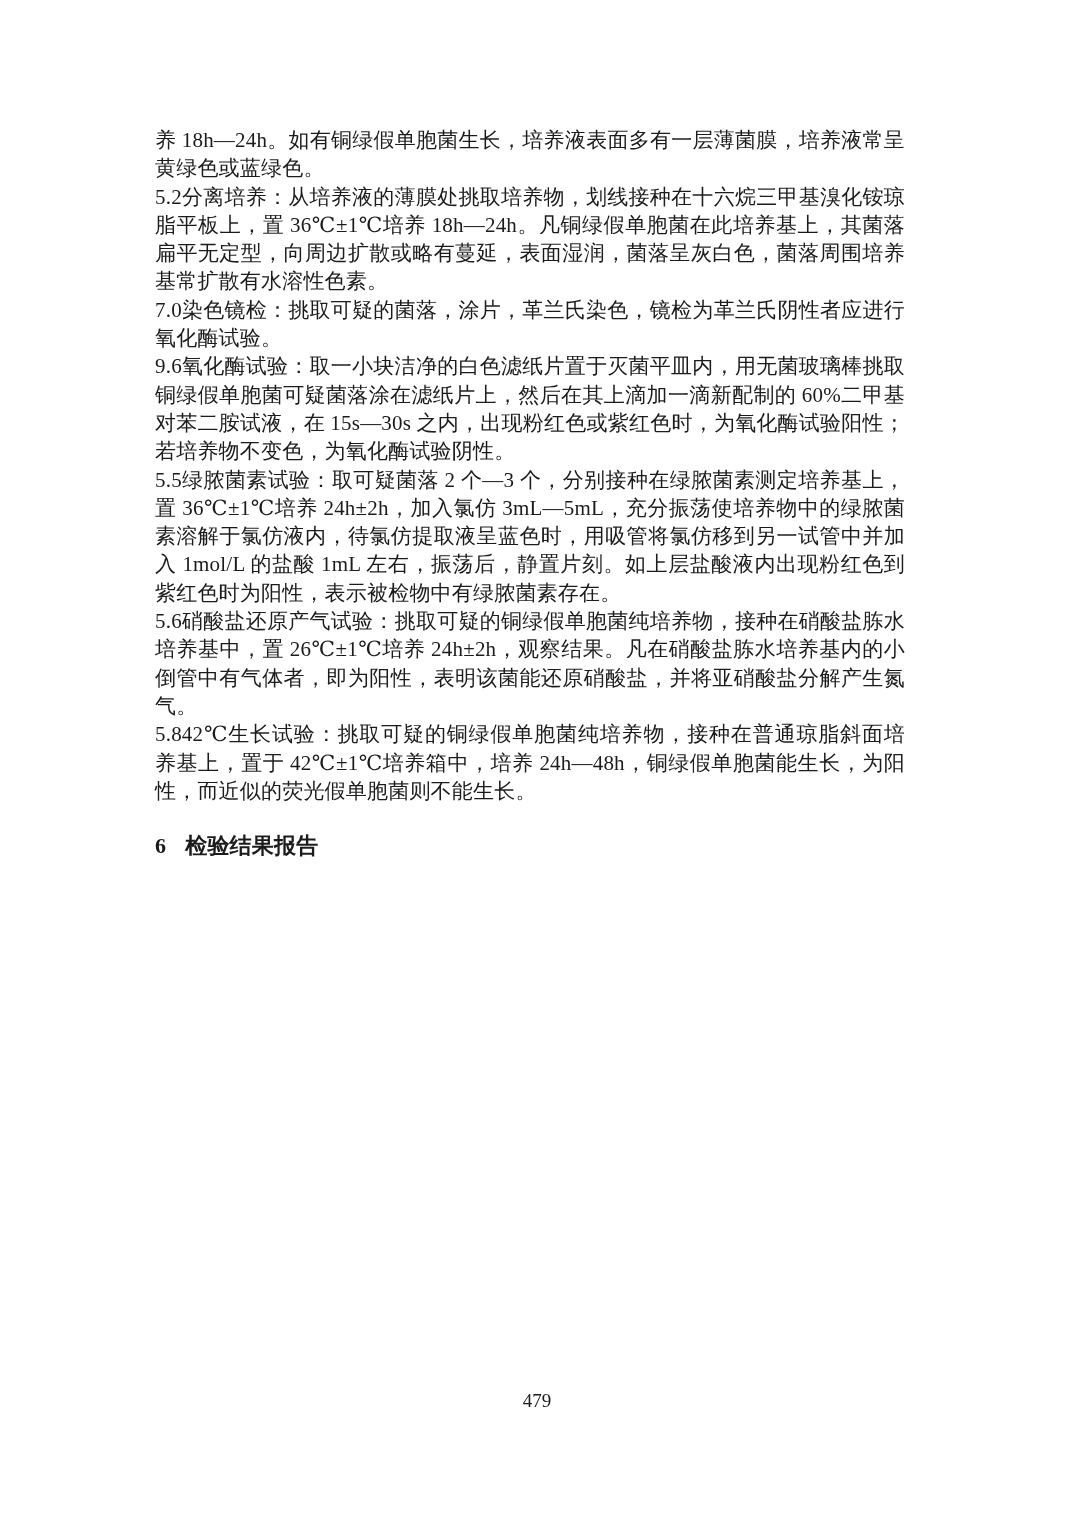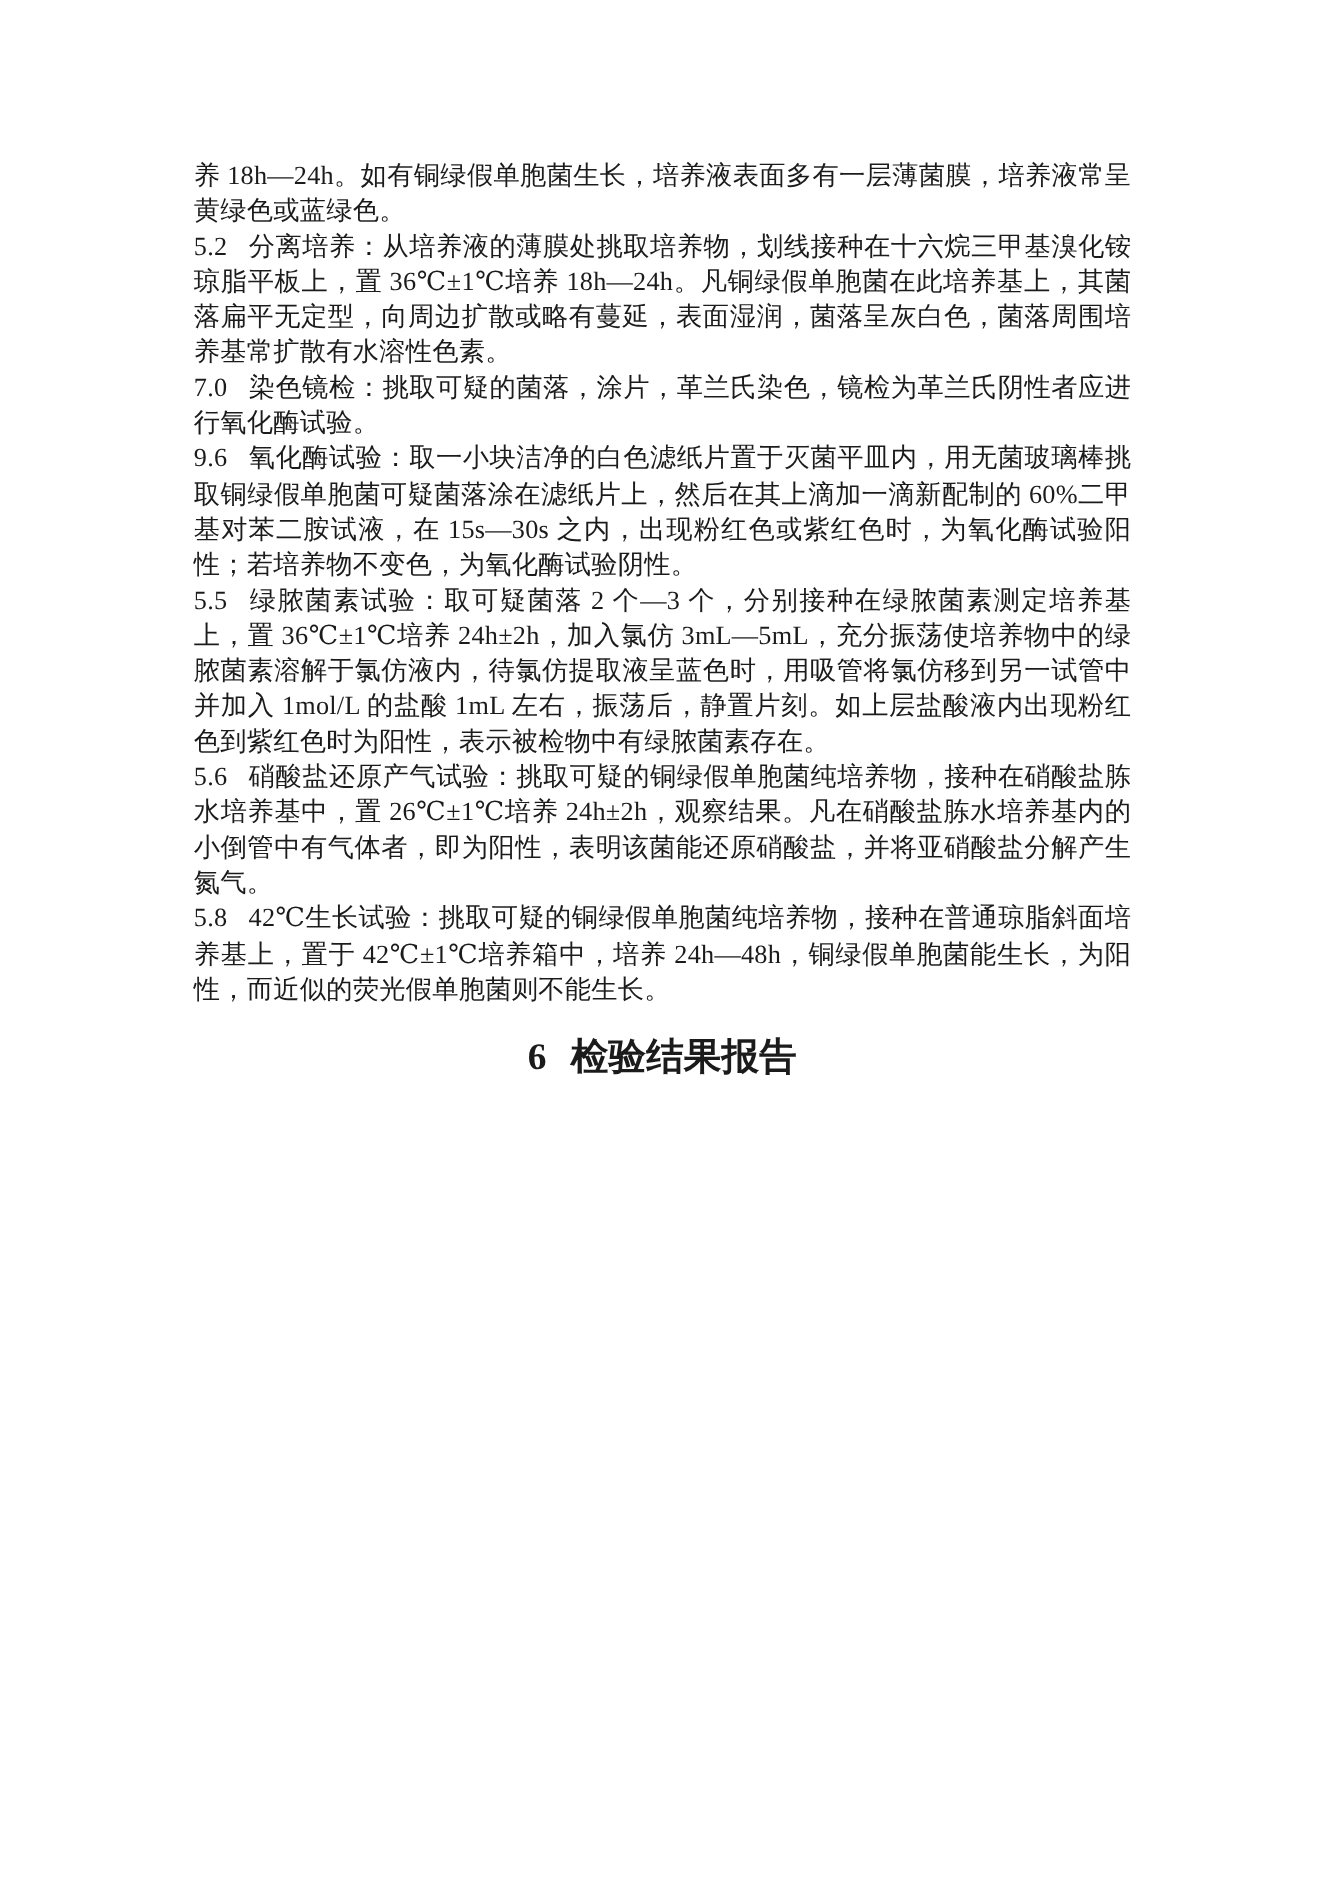--- a/index.html
+++ b/index.html
@@ -28,29 +28,28 @@
     letter-spacing: 0.2px;
   }
   .para {
     margin: 0;
     padding: 0;
   }
   .indent {
     text-indent: 2em;
   }
   .sec-label {
-    margin-right: 17px;
   }
   .section-heading {
     margin: 26px 0 21px 0;
-    font-size: 30px;
+    font-size: 22px;
     font-weight: bold;
     font-family: "Liberation Sans", "DejaVu Sans", sans-serif;
     line-height: 30px;
-    text-align: center;
+    text-align: left;
   }
   .section-heading .heading-number {
     font-family: "Liberation Serif", "DejaVu Serif", serif;
     font-weight: bold;
     margin-right: 19px;
   }
   .page-number {
     position: absolute;
     top: 1390px;
     left: 0;
@@ -80,13 +79,14 @@
     <p class="para"><span class="sec-label">5.6</span><span>硝酸盐还原产气试验：挑取可疑的铜绿假单胞菌纯培养物，接种在硝酸盐胨水培养基中，置 26℃±1℃培养 24h±2h，观察结果。凡在硝酸盐胨水培养基内的小倒管中有气体者，即为阳性，表明该菌能还原硝酸盐，并将亚硝酸盐分解产生氮气。</span></p>
 
 
     <p class="para"><span class="sec-label">5.8</span><span>42℃生长试验：挑取可疑的铜绿假单胞菌纯培养物，接种在普通琼脂斜面培养基上，置于 42℃±1℃培养箱中，培养 24h—48h，铜绿假单胞菌能生长，为阳性，而近似的荧光假单胞菌则不能生长。</span></p>
 
     <h2 class="section-heading"><span class="heading-number">6</span><span>检验结果报告</span></h2>
 
 
   </div>
 
+  <div class="page-number">479</div>
 </div>
 
 </body></html>

